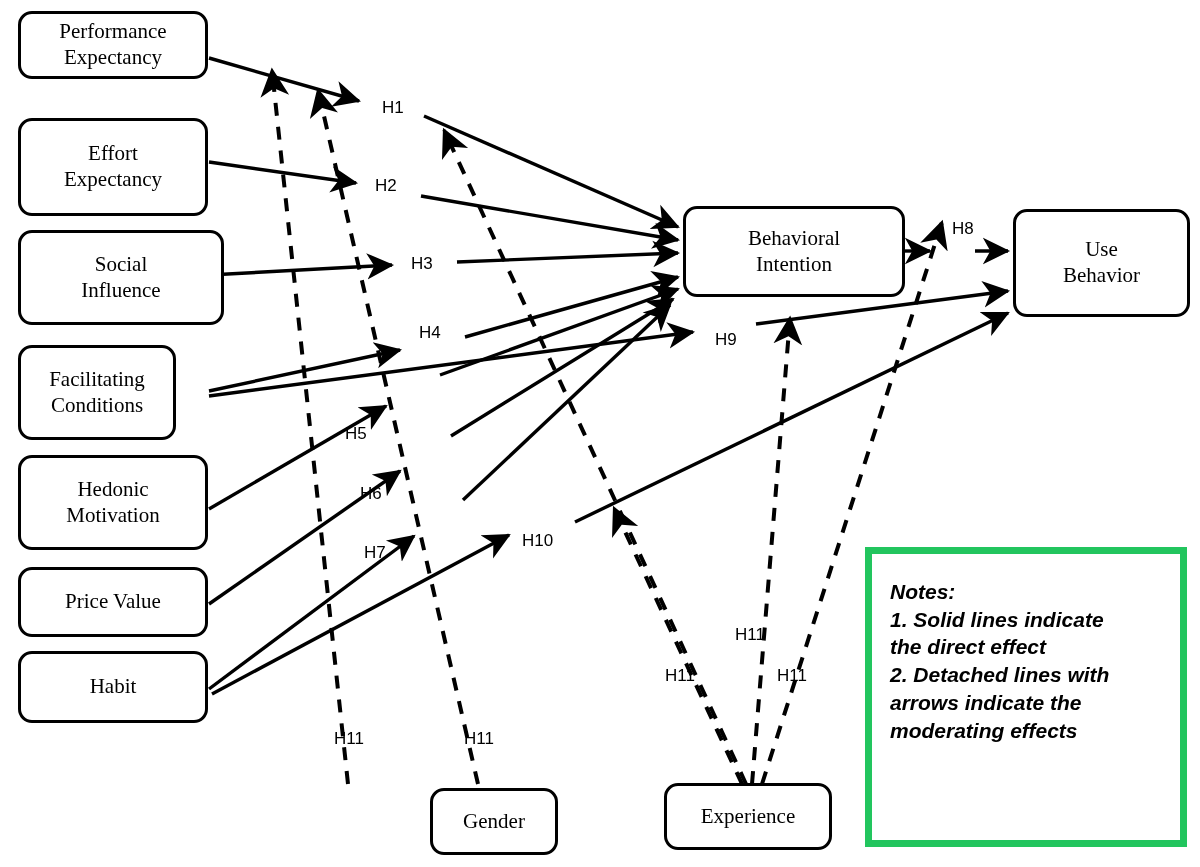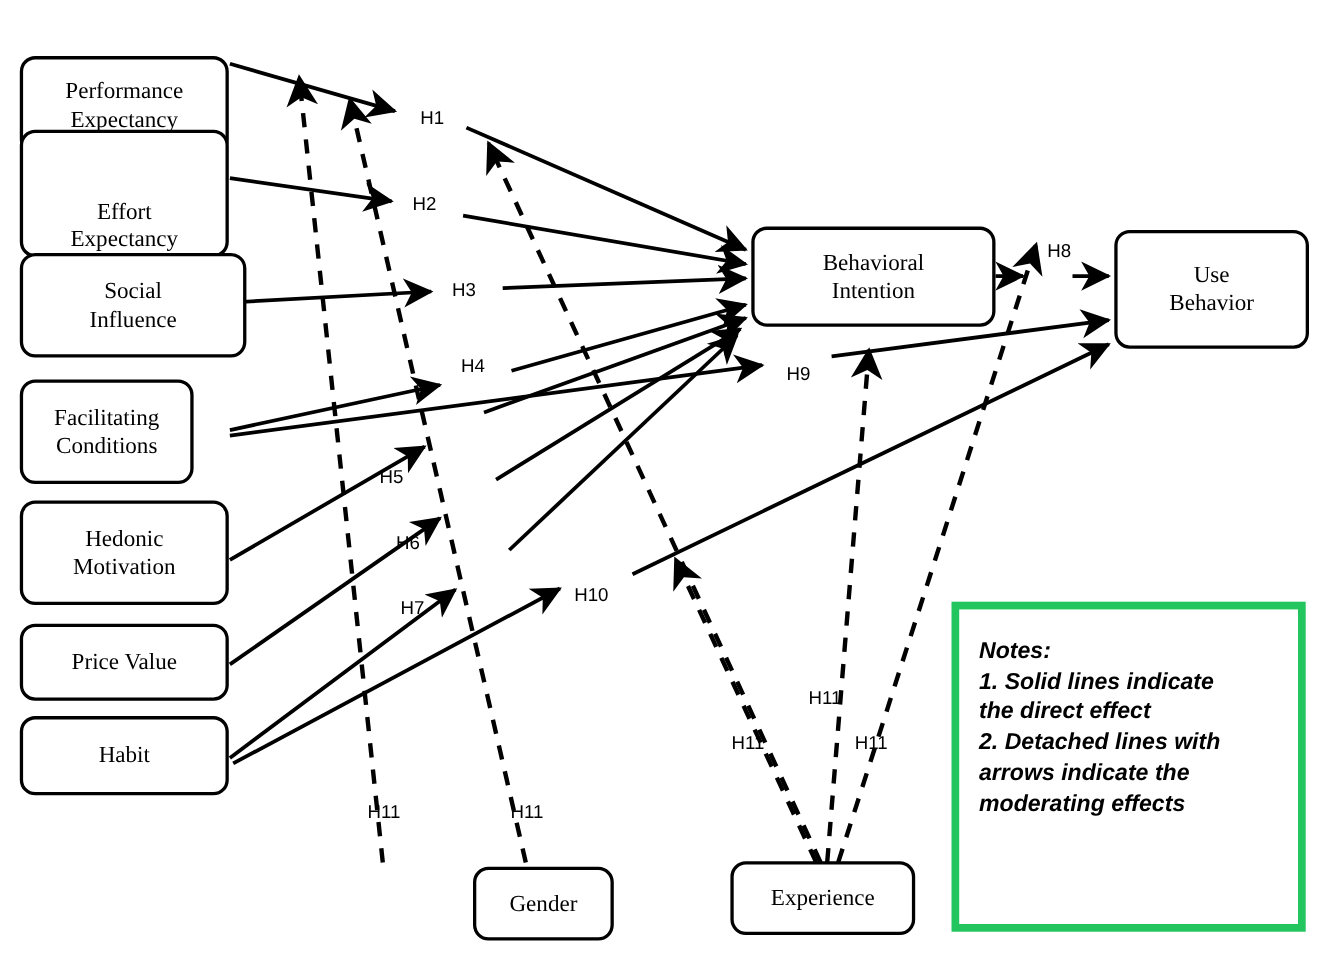--- a/index.html
+++ b/index.html
@@ -128,28 +128,28 @@
       <path d="M742,784 L614,508"></path>
 
       <path d="M746,784 L444,130"></path>
 
       <path d="M752,784 L790,318"></path>
 
       <path d="M762,784 L942,222"></path>
     </g>
   </svg>
 
-  <div class="node" style="left:18px; top:11px; width:190px; height:90px;margin-top:40px;">
+  <div class="node" style="left:18px; top:11px; width:190px; height:68px;">
     <div>
       <span>Performance</span>
       <span>Expectancy</span>
     </div>
   </div>
 
-  <div class="node" style="left:18px; top:118px; width:190px; height:116px;align-items:flex-end;">
+  <div class="node" style="left:18px; top:118px; width:190px; height:98px;">
     <div>
       <span>Effort</span>
       <span>Expectancy</span>
     </div>
   </div>
 
   <div class="node" style="left:18px; top:230px; width:206px; height:95px;">
     <div>
       <span>Social</span>
       <span>Influence</span>

